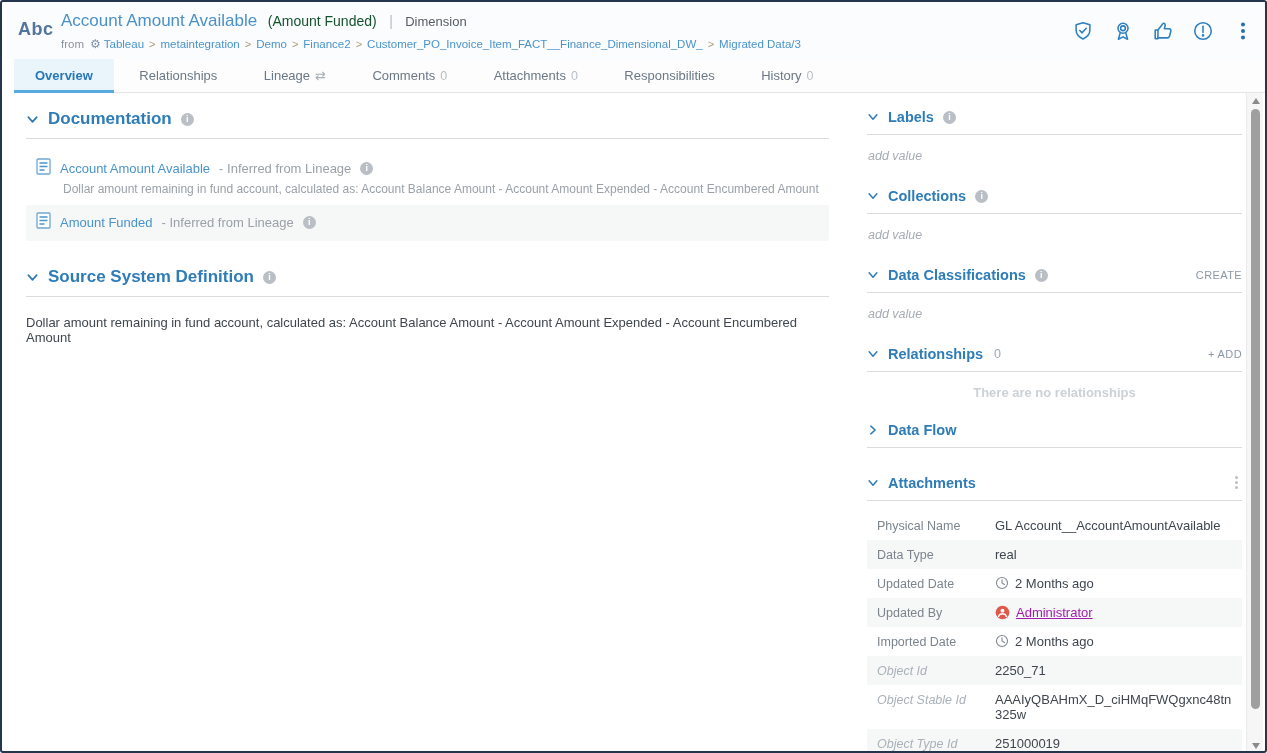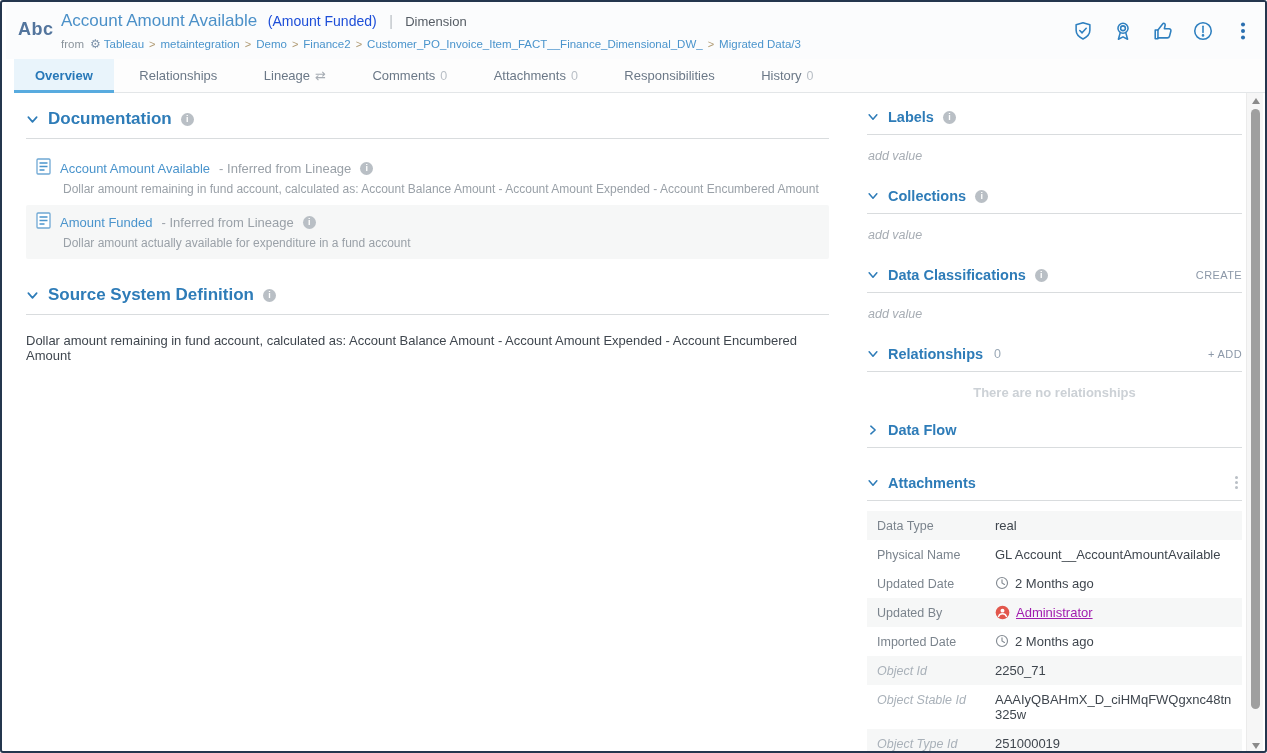--- a/index.html
+++ b/index.html
@@ -5,21 +5,21 @@
   * { margin:0; padding:0; box-sizing:border-box; }
   html,body { width:1267px; height:753px; background:#fff; font-family:"Liberation Sans", sans-serif; overflow:hidden; }
   .window { position:relative; width:1267px; height:753px; border:2px solid #24364e; border-radius:3px; background:#fff; overflow:hidden; }
 
   
   .header { position:absolute; left:4px; top:0; width:100%; height:57px; background:#fbfcfd; }
   .type-icon { position:absolute; left:12px; top:17px; font-size:18px; font-weight:bold; color:#53759d; letter-spacing:.5px; }
   .title-block { position:absolute; left:55px; top:9px; }
   .title-row { white-space:nowrap; }
   .title { font-size:17px; color:#4b90c8; }
-  .subtitle { font-size:14px; color:#1d4ed8; margin-left:6px; }
+  .subtitle { font-size:14px; color:#14532d; margin-left:6px; }
   .title-sep { font-size:14px; color:#b6bcc2; margin:0 8px; }
   .objtype { font-size:13px; color:#555c64; }
   .breadcrumb { margin-top:6px; font-size:11.5px; color:#8b949c; white-space:nowrap; }
   .breadcrumb a { color:#4a94cc; text-decoration:none; cursor:pointer; }
   .bsep { color:#b09a72; margin:0 5px; font-size:11px; }
   .gear-icon { color:#7d93ab; font-family:"DejaVu Sans", sans-serif; font-size:12px; margin:0 3px 0 6px; }
   .header-actions { position:absolute; right:14px; top:17px; display:flex; align-items:center; gap:16px; }
   .hicon { width:24px; height:24px; display:flex; align-items:center; justify-content:center; cursor:pointer; }
 
   
@@ -176,21 +176,20 @@
           <span><svg width="15" height="17" viewBox="0 0 15 17" fill="#fff" stroke="#6fa8d4" stroke-width="1.3">
                 <rect x="1" y="1" width="13" height="15" rx="1"></rect>
                 <line x1="3.5" y1="5" x2="11.5" y2="5" stroke="#4a94cc"></line>
                 <line x1="3.5" y1="8.5" x2="11.5" y2="8.5" stroke="#4a94cc"></line>
                 <line x1="3.5" y1="12" x2="8.5" y2="12" stroke="#4a94cc"></line>
               </svg></span>
           <span class="doc-link">Amount Funded</span>
           <span class="doc-suffix">- Inferred from Lineage</span>
           <span class="info-icon"></span>
         </div>
-        <div class="doc-desc">Dollar amount actually available for expenditure in a fund account</div>
       </div>
     </div>
 
     <div class="sec-head ssd-head">
       <span class="chev">
           <svg width="13" height="13" viewBox="0 0 14 14" fill="none" stroke="#2e7cb8" stroke-width="1.8" stroke-linecap="round" stroke-linejoin="round">
             <polyline points="2.5,4.5 7,9.5 11.5,4.5"></polyline>
           </svg>
         </span>
       <span class="sec-title">Source System Definition</span>
@@ -265,30 +264,30 @@
         </span>
       <span class="rc-sec-title">Attachments</span>
       <span class="kebab">
           <i></i>
           <i></i>
           <i></i>
         </span>
     </div>
 
     <div class="attr-table">
+      <div class="attr-row">
+        <span class="attr-label">Physical Name</span>
+        <span class="attr-value">
+            <span class="txt">GL Account__AccountAmountAvailable</span>
+          </span>
+      </div>
       <div class="attr-row alt">
         <span class="attr-label">Data Type</span>
         <span class="attr-value">
             <span class="txt">real</span>
-          </span>
-      </div>
-      <div class="attr-row">
-        <span class="attr-label">Physical Name</span>
-        <span class="attr-value">
-            <span class="txt">GL Account__AccountAmountAvailable</span>
           </span>
       </div>
       <div class="attr-row">
         <span class="attr-label">Updated Date</span>
         <span class="attr-value">
           <span class="vicon">
               <svg width="14" height="14" viewBox="0 0 16 16" fill="none" stroke="#848b93" stroke-width="1.3" stroke-linecap="round">
                 <circle cx="8" cy="8" r="6.3"></circle>
                 <polyline points="8,4.5 8,8 10.8,9.6"></polyline>
               </svg>

